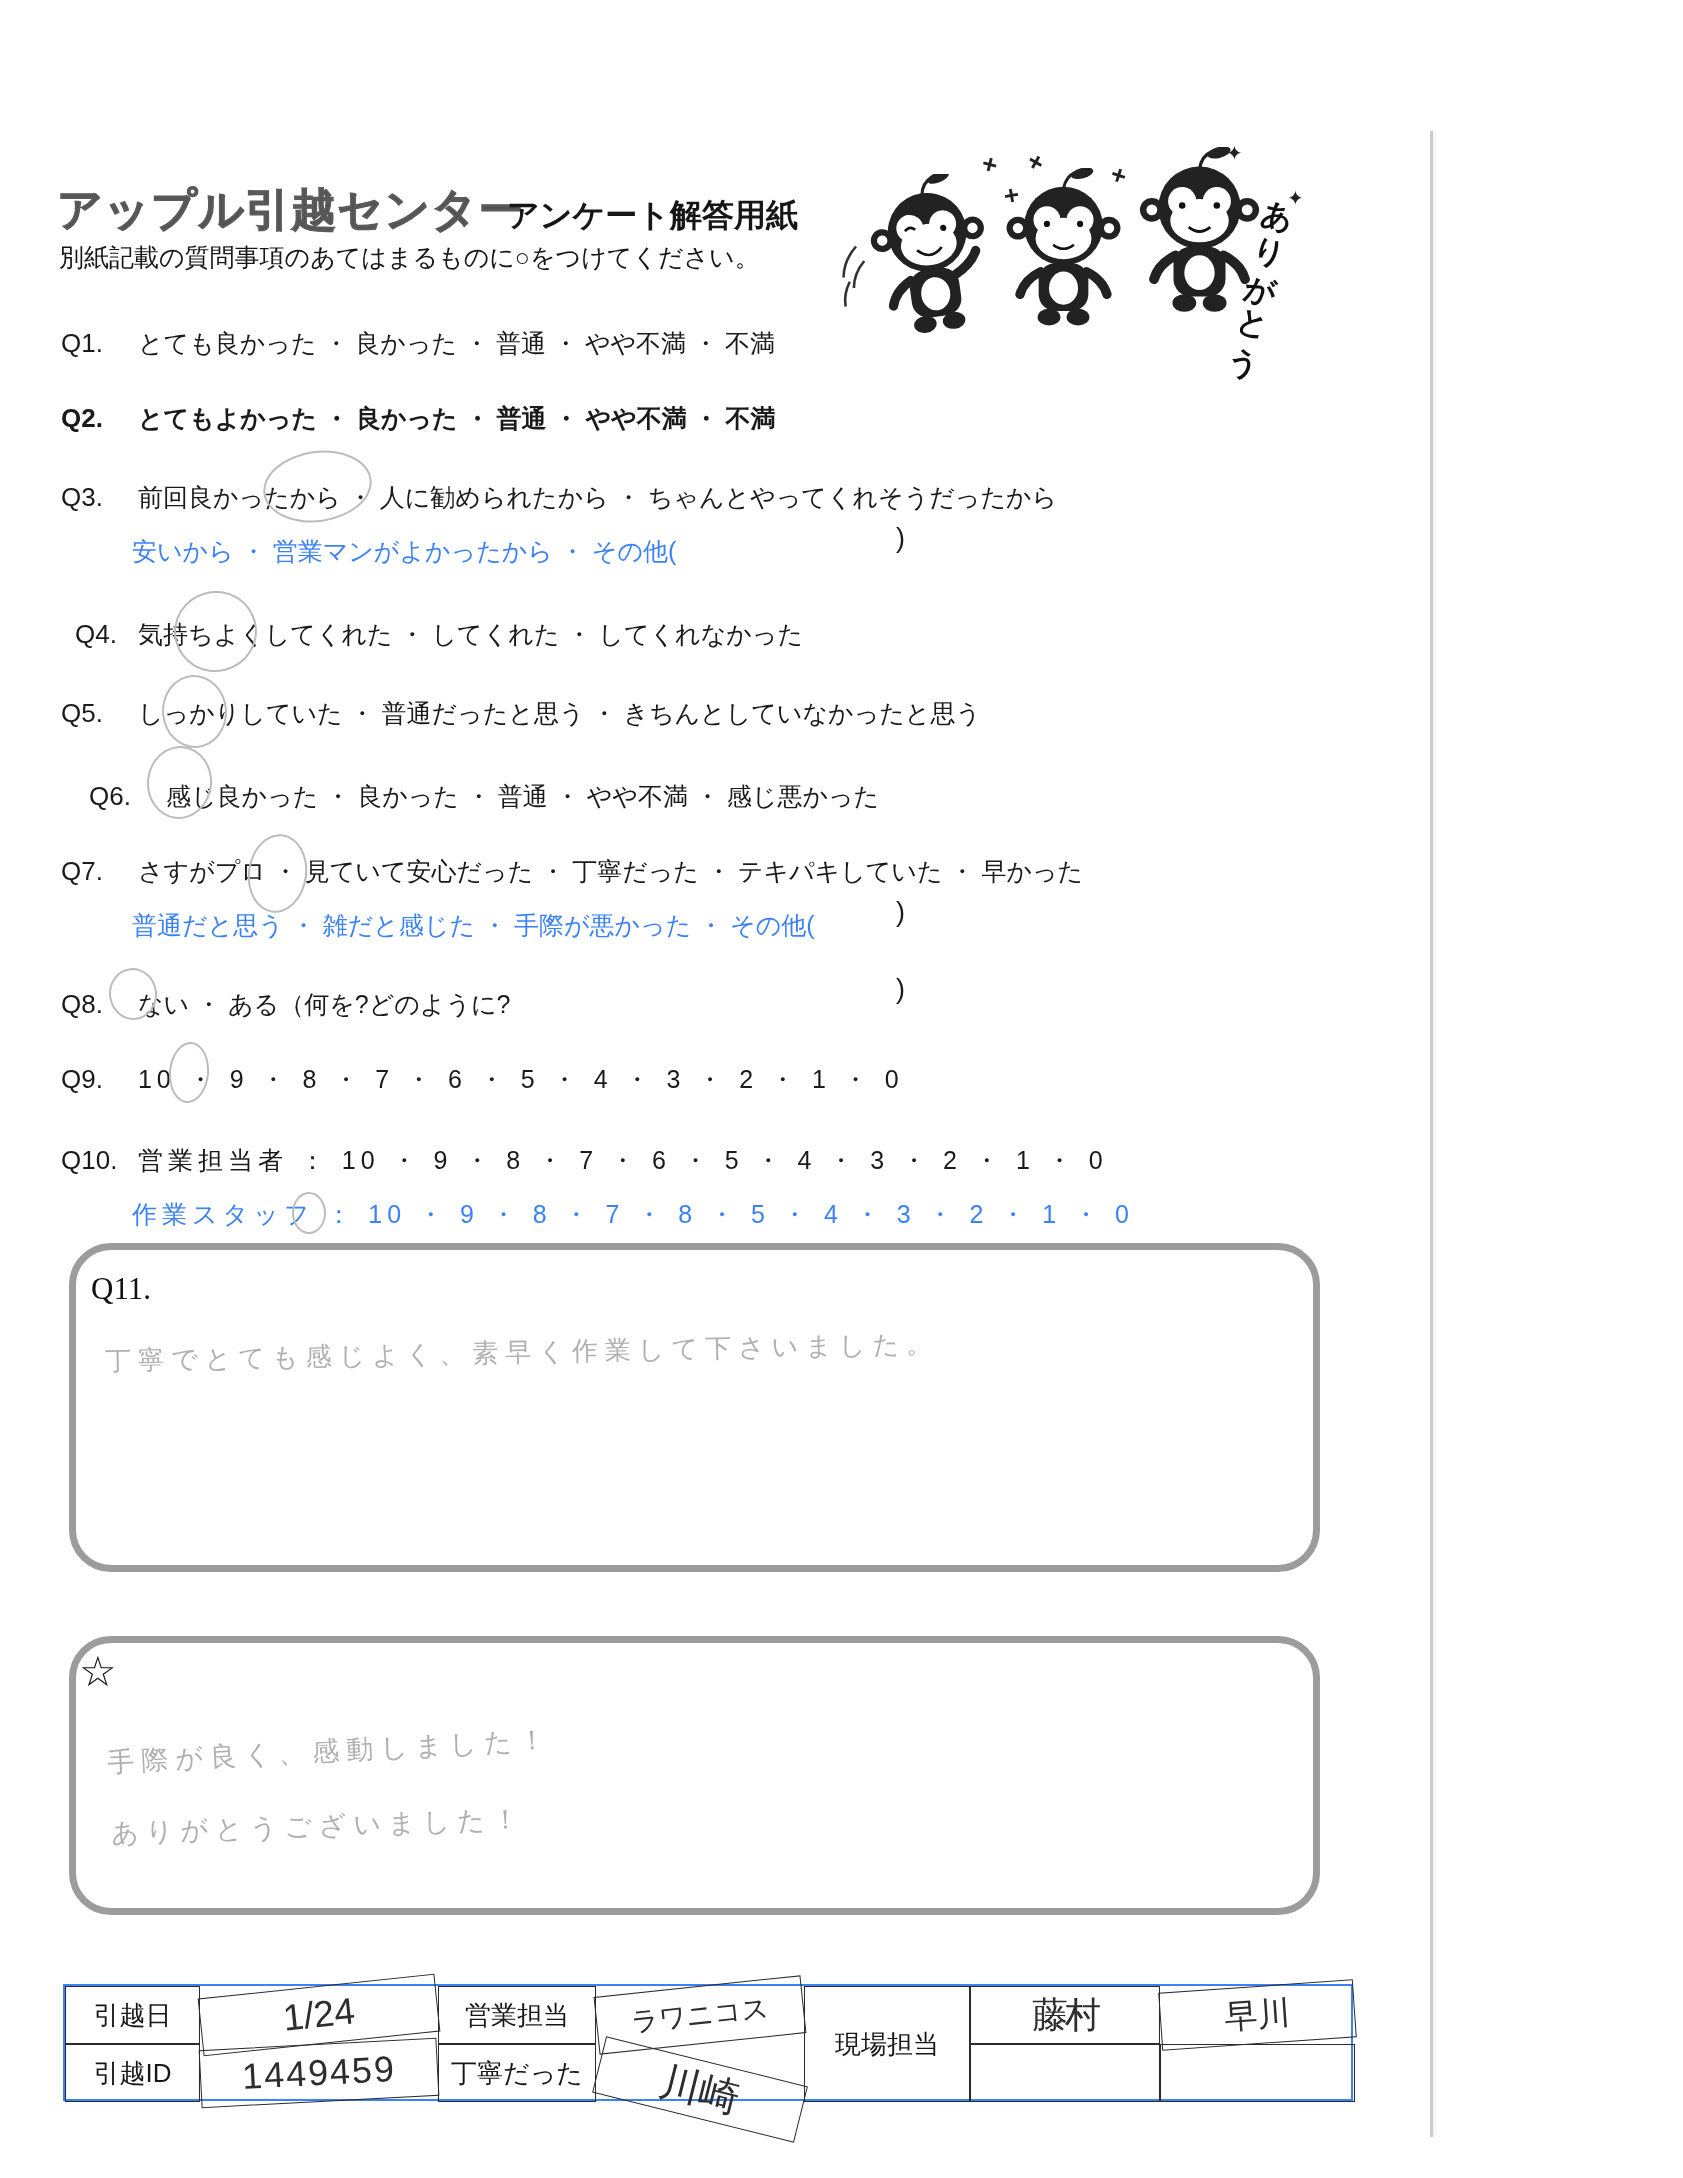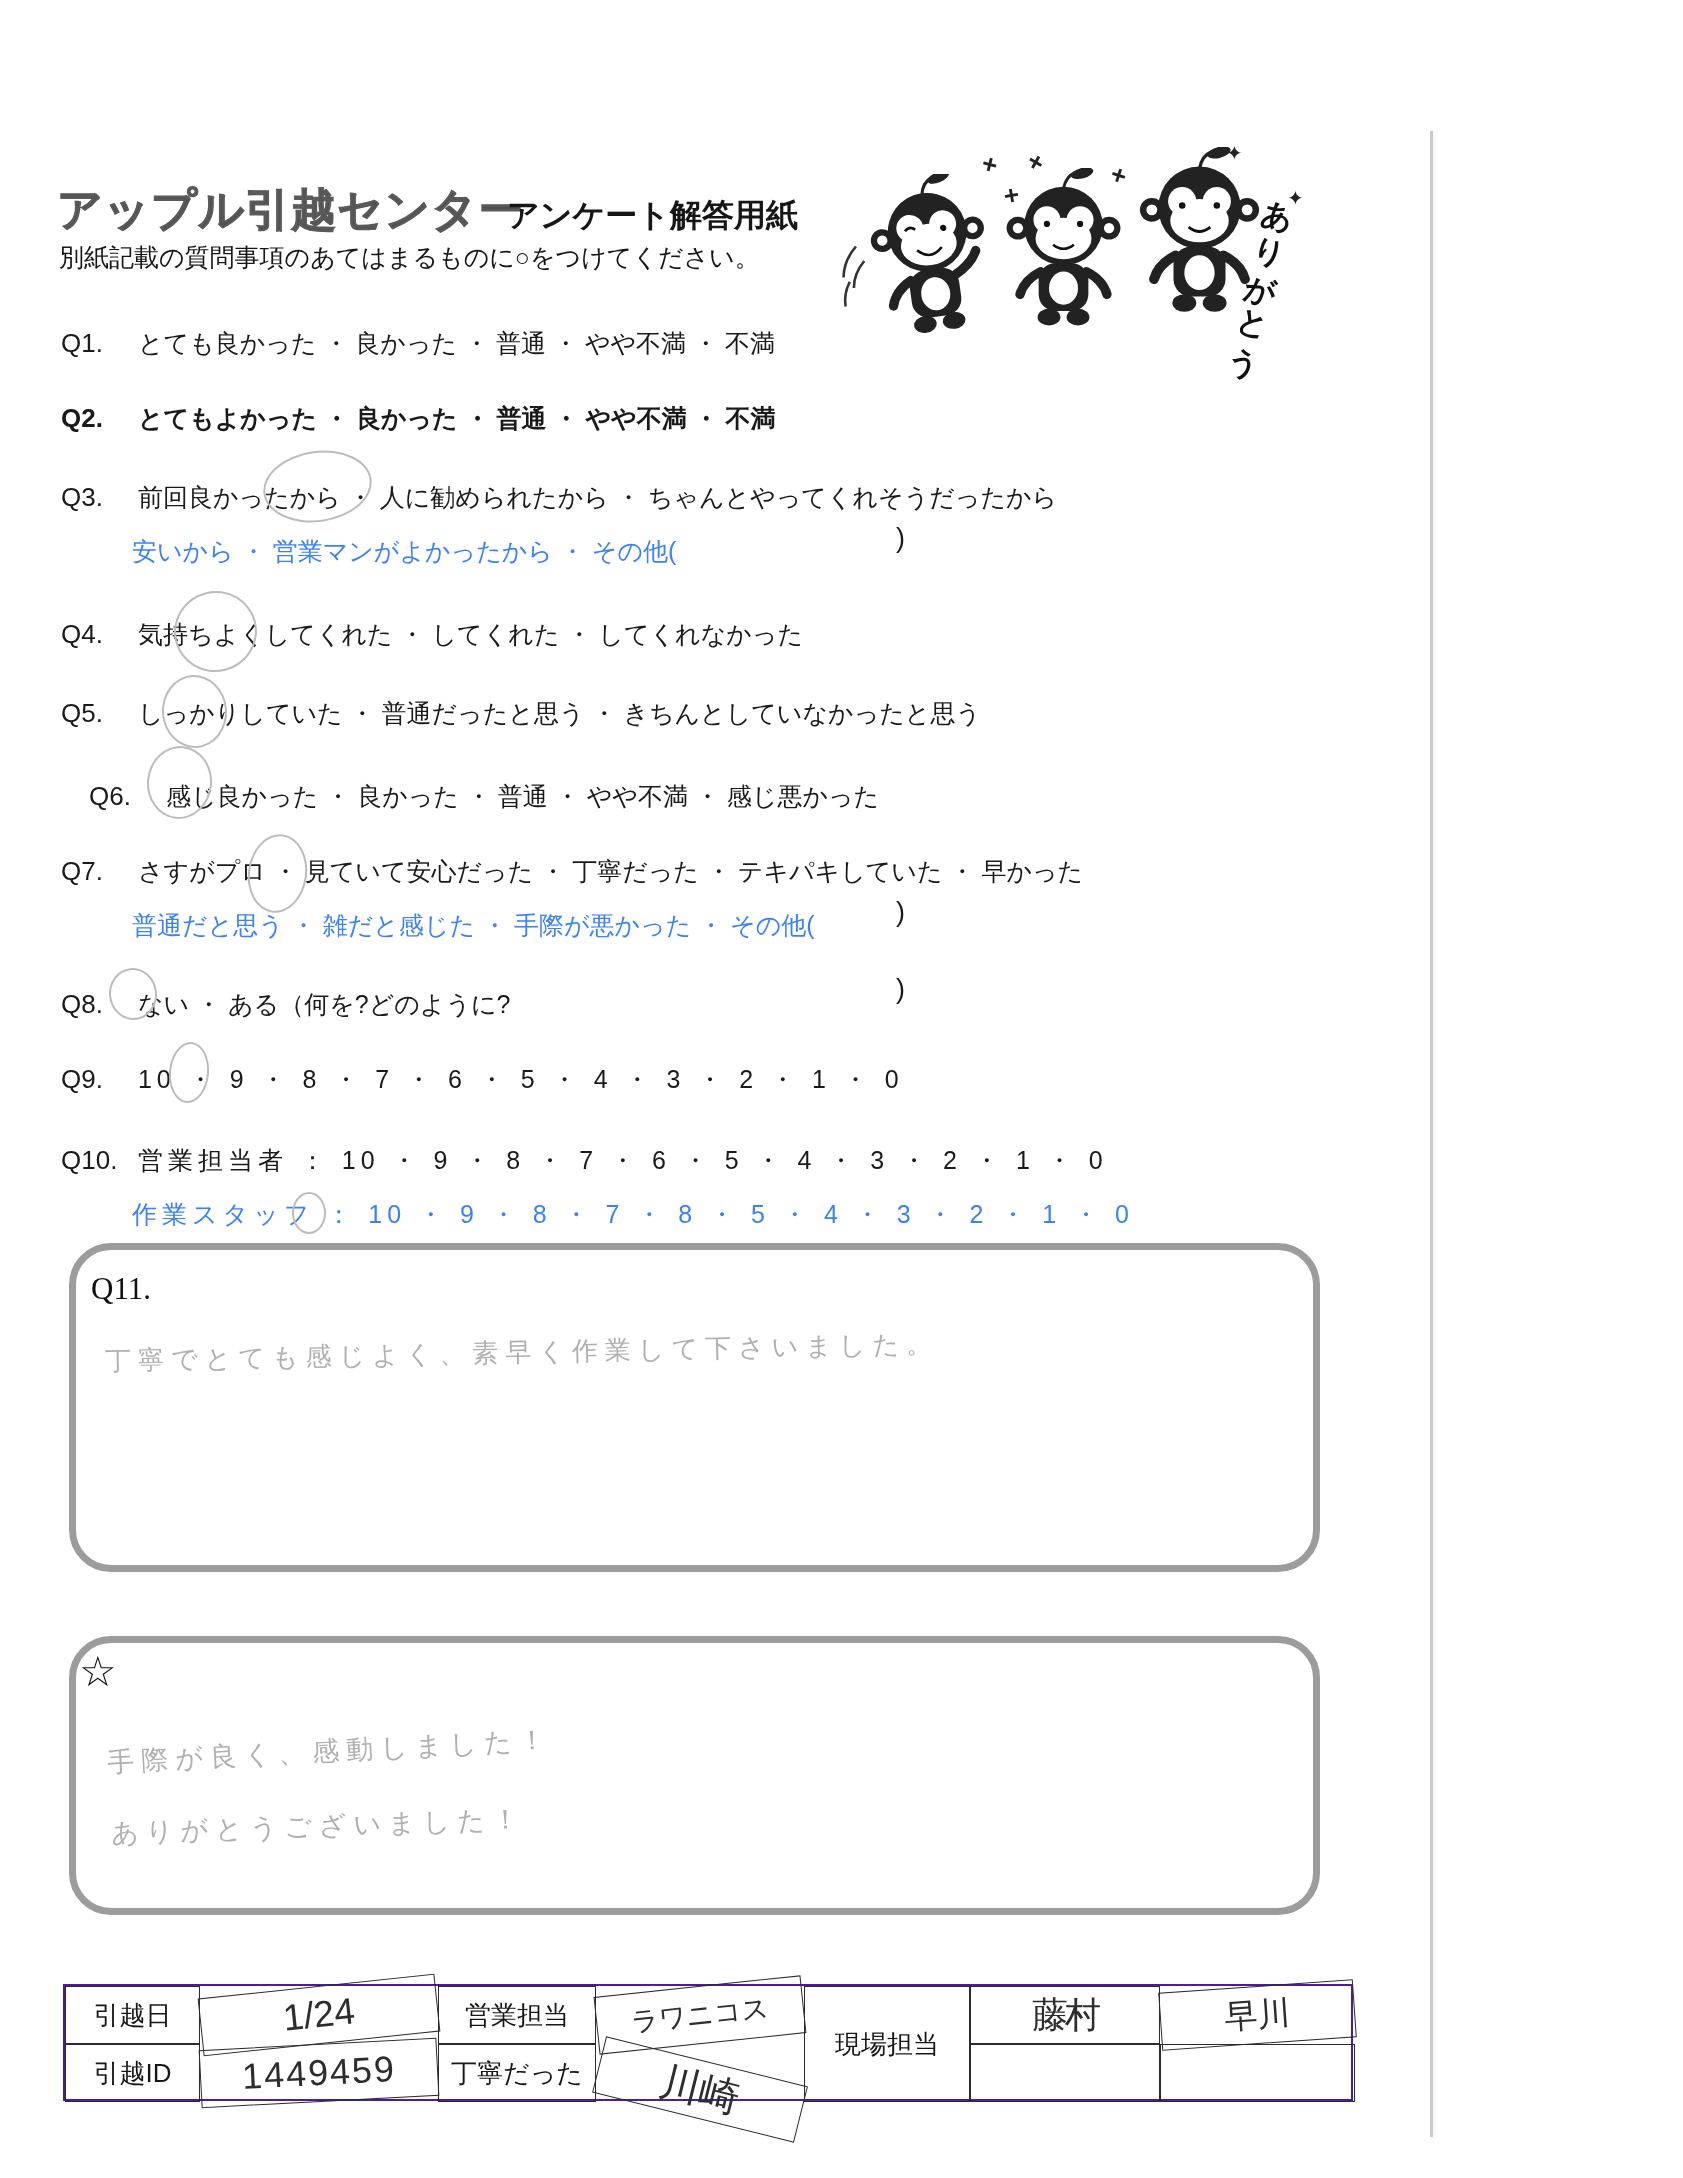--- a/index.html
+++ b/index.html
@@ -22,21 +22,21 @@
   
   .pcircle{position:absolute;border:2px solid #bcbcbc;border-radius:50%;background:transparent;}
   
   .comment-box{position:absolute;box-sizing:border-box;border:7px solid #9c9c9c;border-radius:42px;background:#fff;}
   .q11-label{left:91px;top:1271px;font-family:"Liberation Serif",serif;font-size:31px;color:#111;}
   .pencil{color:#b0b0b0;letter-spacing:7px;white-space:nowrap;}
   .star{left:79px;top:1647px;font-size:42px;color:#111;}
   
   .ftable{position:absolute;left:63px;top:1984px;width:1290px;height:117px;
           display:grid;grid-template-columns:135px 238px 158px 208px 166px 190px 195px;
-          grid-template-rows:58px 58px;box-sizing:border-box;border:2px solid #4c1d95;}
+          grid-template-rows:58px 58px;box-sizing:border-box;border:2px solid #3b82f6;}
   .ftable>div{border:1px solid #2b2b2b;display:flex;align-items:center;justify-content:center;overflow:visible;}
   .flabel{font-size:26px;color:#161616;}
   .site{grid-row:1/3;grid-column:5;}
   .hw-pen{color:#2d2d2d;white-space:nowrap;}
   .v-date{font-size:37px;transform:rotate(-6deg);}
   .v-id{font-size:36px;transform:rotate(-3deg);letter-spacing:2px;}
   .v-sales{font-size:27px;transform:rotate(-6deg);}
   .v-branch{font-size:40px;transform:rotate(14deg) translate(4px,16px);}
   .v-site1{font-size:36px;letter-spacing:-3px;}
   .v-site2{font-size:33px;transform:rotate(-4deg);}
@@ -148,21 +148,21 @@
   <span class="qlabel">Q2.</span>
   <span>とてもよかった ・ 良かった ・ 普通 ・ やや不満 ・ 不満</span>
 </div>
 <div class="qrow" style="top:481px;">
   <span class="qlabel">Q3.</span>
   <span>前回良かったから ・ 人に勧められたから ・ ちゃんとやってくれそうだったから</span>
 </div>
 <div class="qcont" style="top:535px;">安いから ・ 営業マンがよかったから ・ その他(</div>
 <span class="paren" style="left:896px;top:523px;">)</span>
 
-<div class="qrow" style="top:618px;">
+<div class="qrow" style="top:618px;text-align:center;">
   <span class="qlabel">Q4.</span>
   <span>気持ちよくしてくれた ・ してくれた ・ してくれなかった</span>
 </div>
 <div class="qrow" style="top:697px;">
   <span class="qlabel">Q5.</span>
   <span>しっかりしていた ・ 普通だったと思う ・ きちんとしていなかったと思う</span>
 </div>
 <div class="qrow" style="top:780px;margin-left:28px;">
   <span class="qlabel">Q6.</span>
   <span>感じ良かった ・ 良かった ・ 普通 ・ やや不満 ・ 感じ悪かった</span>

